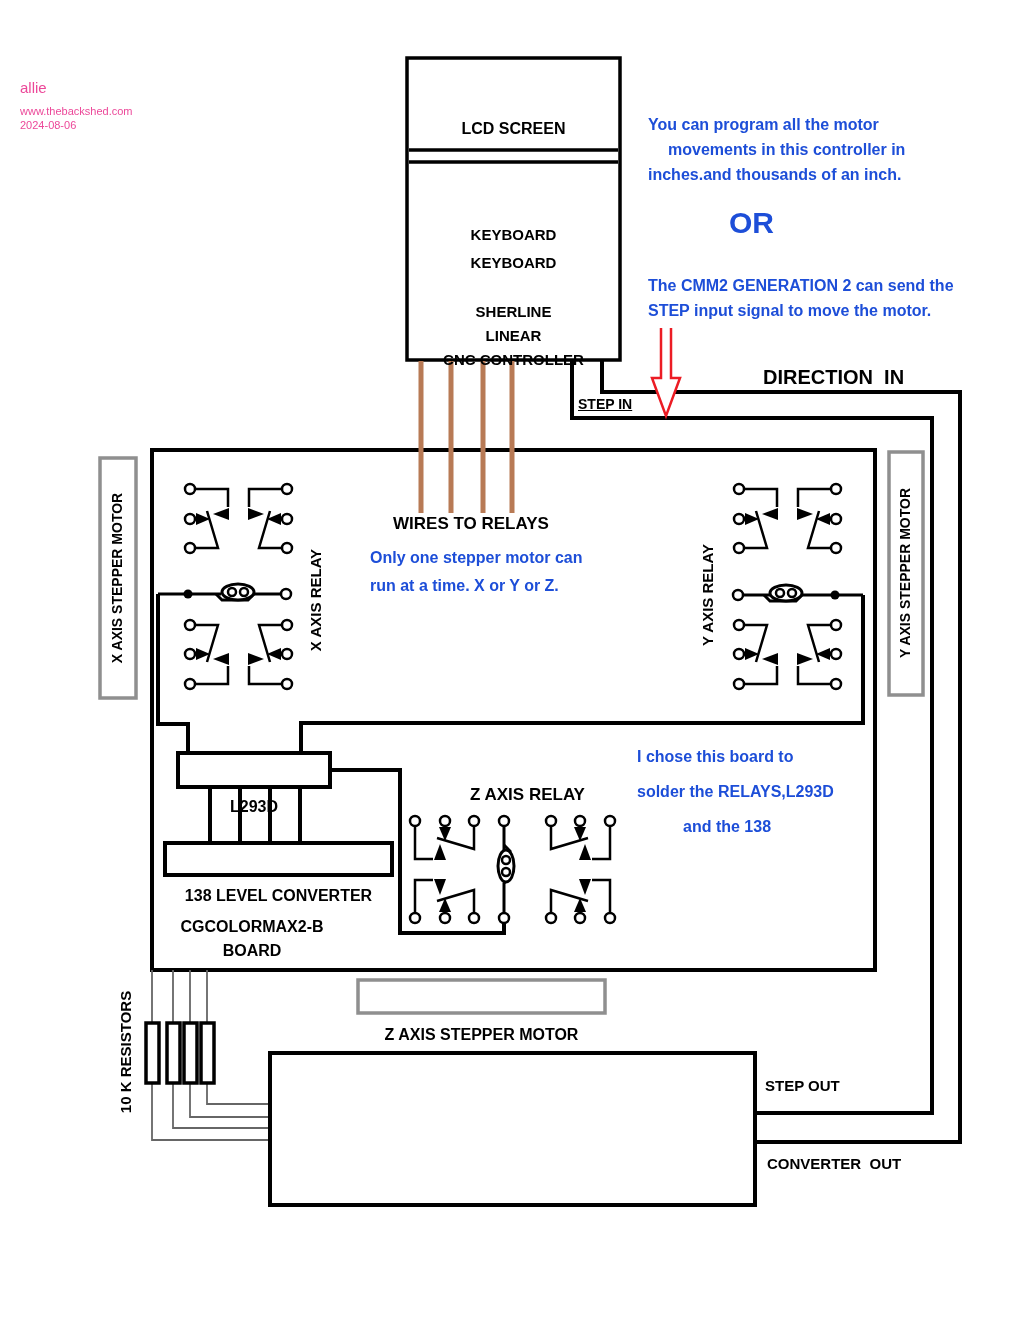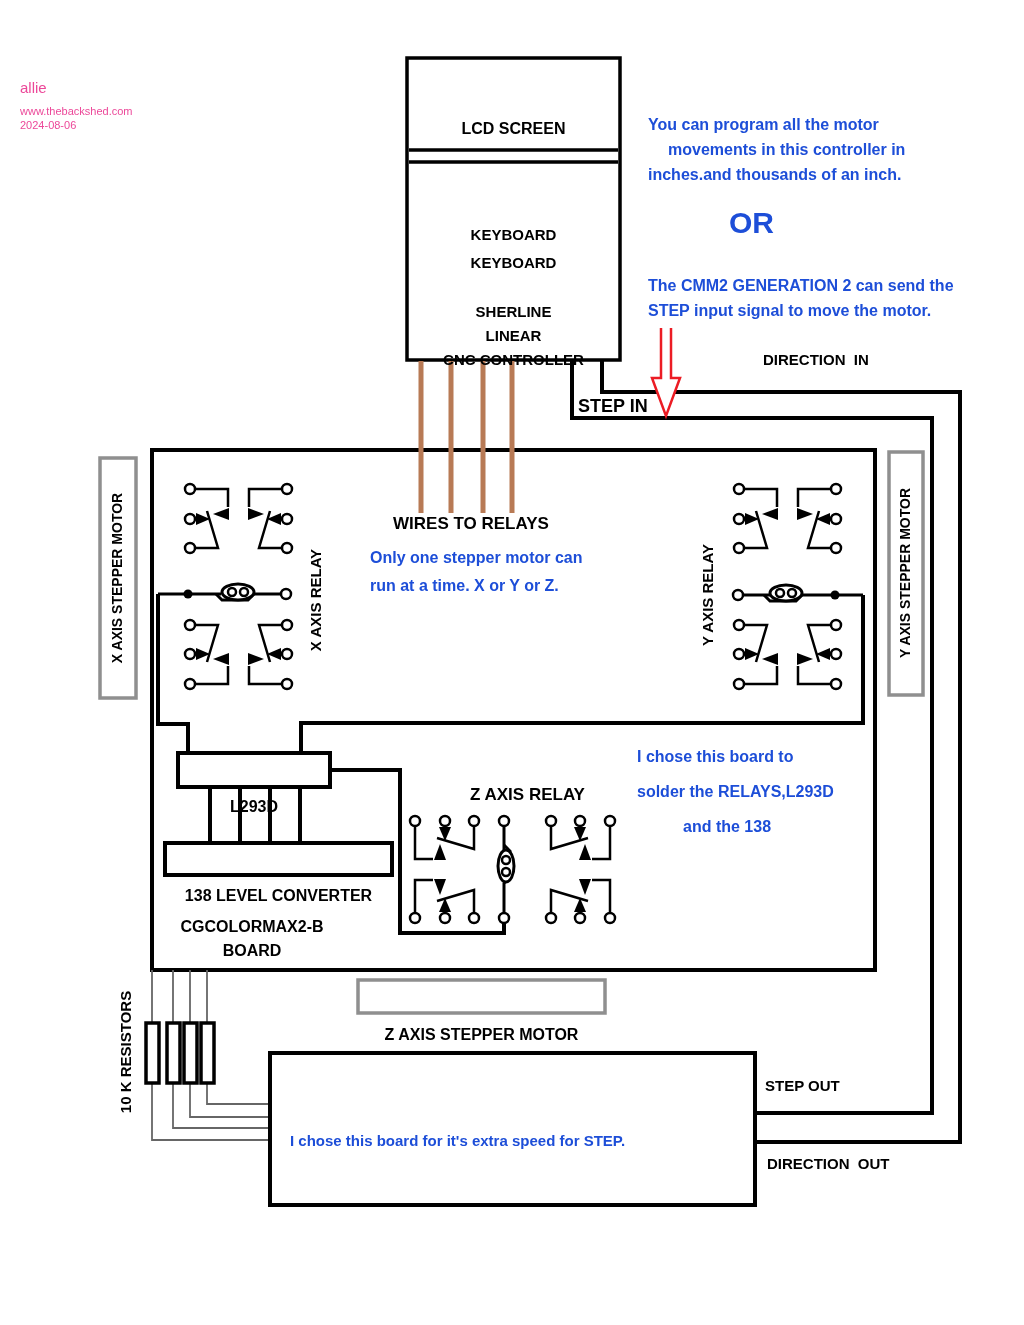--- a/index.html
+++ b/index.html
@@ -156,22 +156,22 @@
 <div class="lbl cbox" style="left:407px;top:290px;width:213px;font-size:15px;">LINEAR</div>
 <div class="lbl cbox" style="left:407px;top:314px;width:213px;font-size:15px;">CNC CONTROLLER</div>
 
 <div class="lbl red" style="left:648px;top:116px;font-size:16px;">You can program all the motor</div>
 <div class="lbl red" style="left:648px;top:141px;font-size:16px;margin-left:20px;">movements in this controller in</div>
 <div class="lbl red" style="left:648px;top:166px;font-size:16px;">inches.and thousands of an inch.</div>
 <div class="lbl red" style="left:729px;top:206px;font-size:30px;">OR</div>
 <div class="lbl red" style="left:648px;top:277px;font-size:16px;">The CMM2 GENERATION 2 can send the</div>
 <div class="lbl red" style="left:648px;top:302px;font-size:16px;">STEP input signal to move the motor.</div>
 
-<div class="lbl" style="left:763px;top:352px;font-size:15px;text-align:center;">DIRECTION  IN</div>
-<div class="lbl" style="left:578px;top:397px;font-size:18px;">STEP IN</div>
+<div class="lbl" style="left:763px;top:366px;font-size:20px;text-align:center;">DIRECTION  IN</div>
+<div class="lbl" style="left:578px;top:397px;font-size:14px;text-decoration:underline;">STEP IN</div>
 
 <div class="lbl" style="left:393px;top:515px;font-size:17px;">WIRES TO RELAYS</div>
 <div class="lbl red" style="left:370px;top:549px;font-size:16px;">Only one stepper motor can</div>
 <div class="lbl red" style="left:370px;top:577px;font-size:16px;">run at a time. X or Y or Z.</div>
 
 <div class="lbl vert" style="left:118px;top:578px;font-size:14px;">X AXIS STEPPER MOTOR</div>
 <div class="lbl vert" style="left:906px;top:573px;font-size:14px;">Y AXIS STEPPER MOTOR</div>
 <div class="lbl vert" style="left:316px;top:600px;font-size:15px;">X AXIS RELAY</div>
 <div class="lbl vert" style="left:708px;top:595px;font-size:15px;">Y AXIS RELAY</div>
 
@@ -181,18 +181,17 @@
 <div class="lbl cbox" style="left:140px;top:904px;width:224px;font-size:16px;">BOARD</div>
 
 <div class="lbl" style="left:470px;top:786px;font-size:17px;">Z AXIS RELAY</div>
 <div class="lbl red" style="left:637px;top:748px;font-size:16px;">I chose this board to</div>
 <div class="lbl red" style="left:637px;top:783px;font-size:16px;">solder the RELAYS,L293D</div>
 <div class="lbl red" style="left:637px;top:818px;font-size:16px;margin-left:46px;">and the 138</div>
 
 <div class="lbl cbox" style="left:358px;top:988px;width:247px;font-size:16px;">Z AXIS STEPPER MOTOR</div>
 <div class="lbl vert" style="left:126px;top:1052px;font-size:15px;">10 K RESISTORS</div>
 
-<div class="lbl red" style="left:290px;top:1133px;font-size:15px;">I chose this board for it's extra speed for STEP.</div>
 
 <div class="lbl" style="left:765px;top:1078px;font-size:15px;">STEP OUT</div>
-<div class="lbl" style="left:767px;top:1156px;font-size:15px;">DIRECTION  OUT</div>
+<div class="lbl" style="left:767px;top:1156px;font-size:15px;">CONVERTER  OUT</div>
 
 </div>
 
 </body></html>

